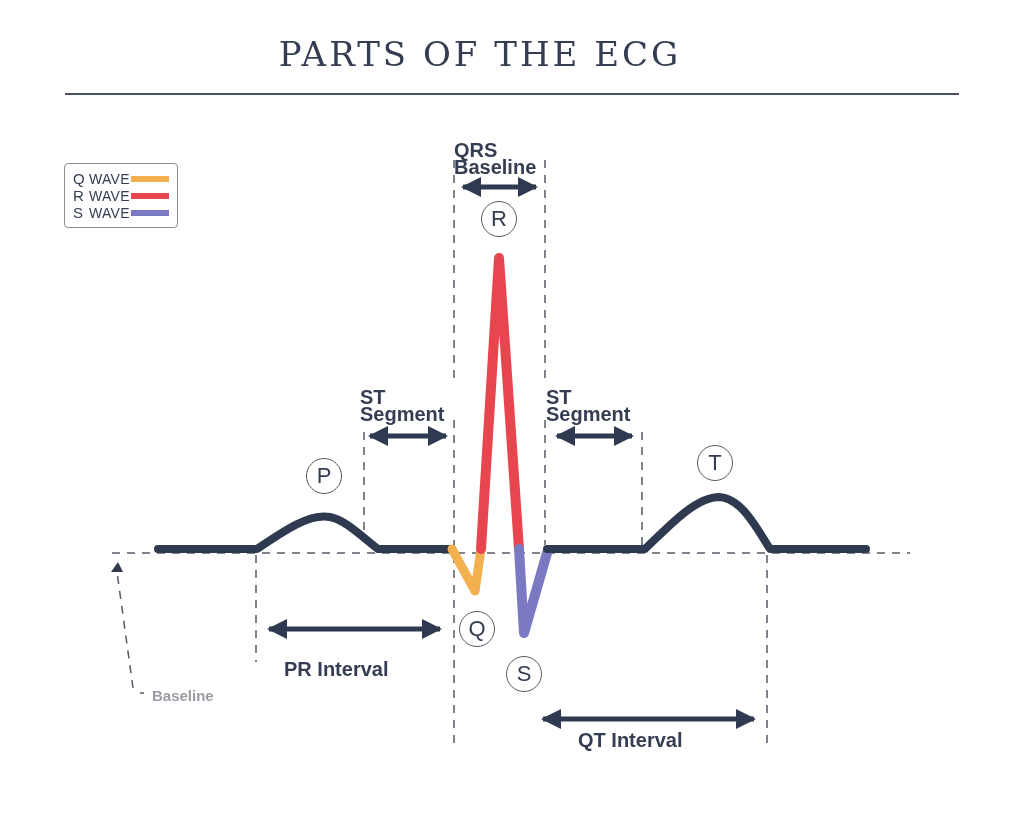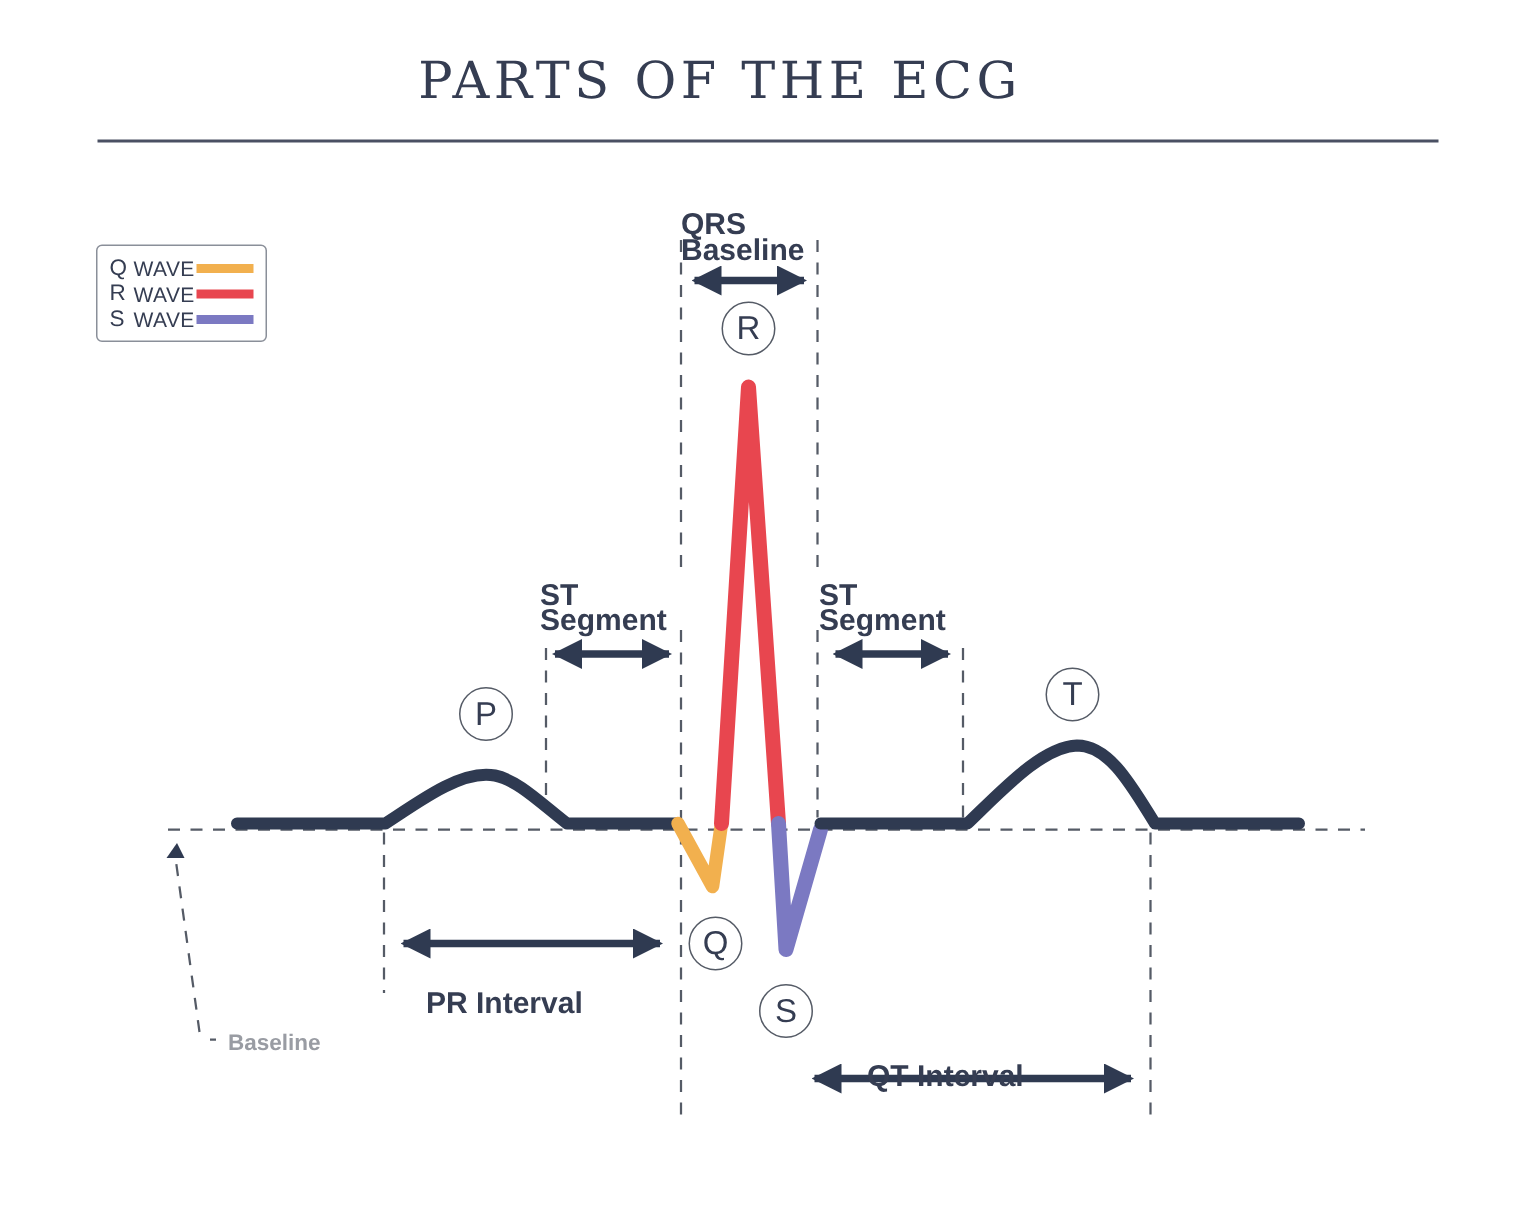--- a/index.html
+++ b/index.html
@@ -90,20 +90,20 @@
 </div>
 <div class="lbl" style="left:360px; top:389px; width:96px;">
   <div>ST</div>
   <div>Segment</div>
 </div>
 <div class="lbl" style="left:546px; top:389px; width:96px;">
   <div>ST</div>
   <div>Segment</div>
 </div>
 <div class="lbl" style="left:284px; top:661px; width:140px;">PR Interval</div>
-<div class="lbl" style="left:578px; top:710px; width:140px;">QT Interval</div>
+<div class="lbl" style="left:578px; top:732px; width:140px;">QT Interval</div>
 <div class="baseline-lbl" style="left:152px; top:687px;">Baseline</div>
 
 <div class="circle" style="left:306px; top:458px;">P</div>
 <div class="circle" style="left:481px; top:201px;">R</div>
 <div class="circle" style="left:459px; top:611px;">Q</div>
 <div class="circle" style="left:506px; top:656px;">S</div>
 <div class="circle" style="left:697px; top:445px;">T</div>
 
 </body></html>

